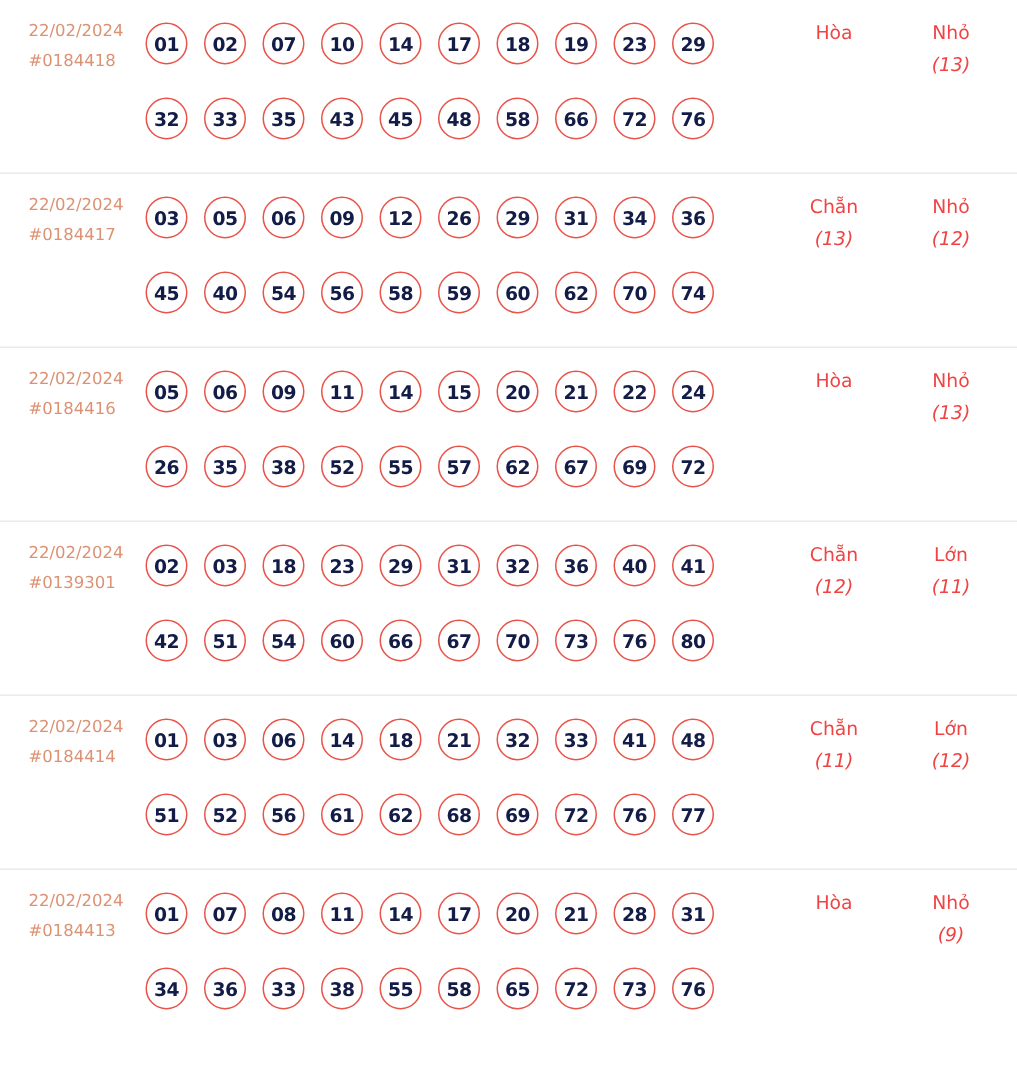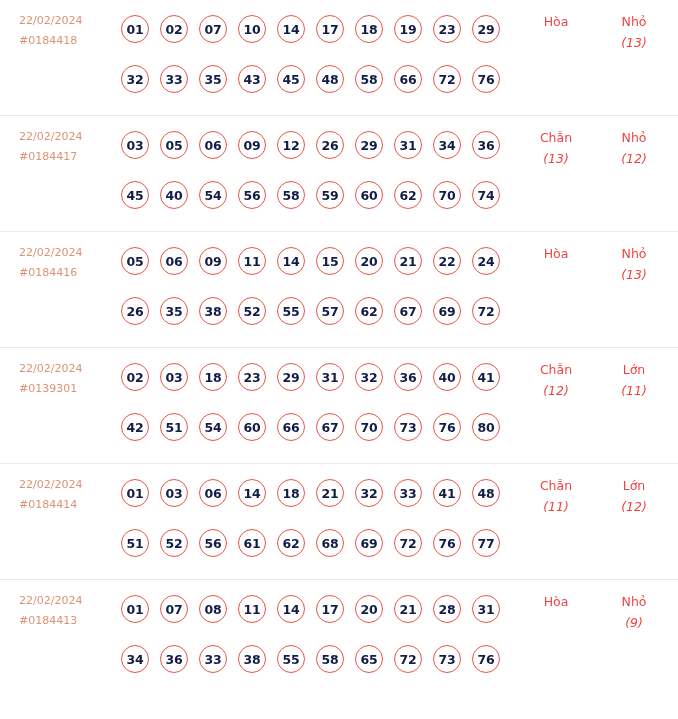--- a/index.html
+++ b/index.html
@@ -61,21 +61,20 @@
     white-space: nowrap;
   }
   .date-line, .draw-line { display: block; }
 
   
   .cell-balls {
     position: absolute;
     left: 97px;
     top: 4px;
     width: 400px;
-    margin-left: 24px;
   }
   .ball-line {
     height: 50px;
     display: flex;
     align-items: center;
     gap: 11px;
   }
   .ball {
     width: 28px;
     height: 28px;

